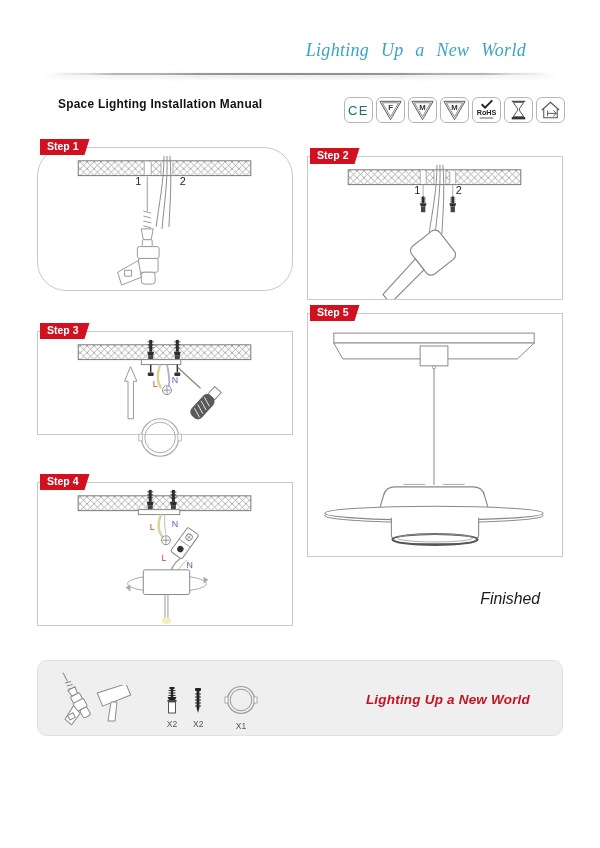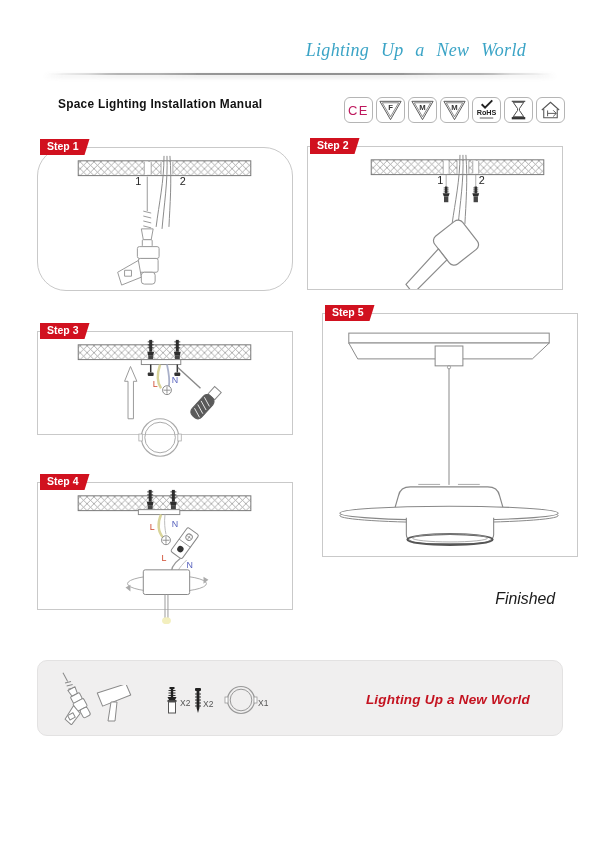--- a/index.html
+++ b/index.html
@@ -12,33 +12,33 @@
       font-size:18px;color:#3ba4c6;word-spacing:7px;letter-spacing:.3px;}
   .divider{position:absolute;left:45px;top:73px;width:510px;height:2px;border-radius:50%;
       background:linear-gradient(90deg,rgba(170,170,170,0),rgba(140,140,140,.85) 12%,#8f8f8f 50%,rgba(140,140,140,.85) 88%,rgba(170,170,170,0));
       box-shadow:0 2px 4px rgba(120,120,120,.35);}
   .manual-title{position:absolute;left:58px;top:96px;font-size:13.5px;font-weight:bold;color:#111;
       letter-spacing:.3px;transform:scaleX(.88);transform-origin:left center;white-space:nowrap;}
 
   .cert-row{position:absolute;top:97px;right:35px;display:flex;}
   .certbox{width:29px;height:26px;border:1px solid #b5b5b5;border-radius:6px;background:#fff;
       display:flex;align-items:center;justify-content:center;margin-left:3px;box-sizing:border-box;}
-  .ce-text{font-size:13px;letter-spacing:1.5px;color:#be185d;font-weight:normal;}
+  .ce-text{font-size:13px;letter-spacing:1.5px;color:#0f766e;font-weight:normal;}
 
   
   .stepbox{position:absolute;border:1px solid #c9c9c9;background:#fff;box-sizing:border-box;}
   .steplabel{position:absolute;top:-9px;left:2px;background:#d1111f;color:#fff;
       font-size:10.5px;font-weight:bold;padding:2px 11px 3px 7px;line-height:11px;
       clip-path:polygon(0 0,100% 0,calc(100% - 5px) 100%,0 100%);}
   .stepbox svg{display:block;}
 
   
   .parts-box{position:absolute;left:37px;top:660px;width:526px;height:76px;border-radius:10px;
       background:#f0efef;border:1px solid #e3e2e2;box-sizing:border-box;}
-  .part{position:absolute;display:flex;flex-direction:row;align-items:center;}
+  .part{position:absolute;display:flex;flex-direction:column;align-items:center;}
   .part-count{margin-top:4px;font-size:8.5px;color:#555;}
   .footer-brand{position:absolute;right:32px;top:31px;font-size:13.5px;font-weight:bold;
       font-style:italic;color:#c41320;letter-spacing:.2px;}
 
   svg text{font-family:"Liberation Sans",sans-serif;}
 </style>
 </head>
 <body>
 
 <div class="page">
@@ -122,21 +122,21 @@
         <rect x="105" y="93" width="10" height="7" rx="1"></rect>
         <rect x="100" y="100" width="22" height="12" rx="2"></rect>
         <rect x="101" y="112" width="20" height="14" rx="2"></rect>
         <path d="M101,114 L80,126 L84,139 L104,131 Z"></path>
         <rect x="87" y="124" width="7" height="6" fill="#fff"></rect>
         <rect x="104" y="126" width="14" height="12" rx="3"></rect>
       </g>
     </svg>
   </div>
 
-  <div class="stepbox" style="left:307px;top:146px;width:256px;height:144px;padding-left:23px;">
+  <div class="stepbox" style="left:307px;top:156px;width:256px;height:144px;">
     <div class="steplabel">Step 2</div>
     <svg viewBox="0 0 256 144" width="254" height="142">
       <defs>
           <pattern id="h2" width="7" height="7" patternUnits="userSpaceOnUse">
         <path d="M0,7 L7,0 M0,0 L7,7" stroke="#9b9b9b" stroke-width="0.8" fill="none"></path>
           </pattern>
         </defs>
       <rect x="40" y="13" width="175" height="15" fill="url(#h2)" stroke="#777"></rect>
       <rect x="113" y="14" width="6" height="13" fill="#fff"></rect>
       <path d="M113,14 v13 M119,14 v13" stroke="#999" stroke-width="0.8" fill="none"></path>
@@ -219,21 +219,21 @@
       </g>
       <g>
         <circle cx="123" cy="107" r="19" fill="none" stroke="#aaa" stroke-width="1.2"></circle>
         <circle cx="123" cy="107" r="15.5" fill="none" stroke="#aaa" stroke-width="1"></circle>
         <rect x="101.5" y="103.5" width="3.5" height="7" fill="#fff" stroke="#aaa" stroke-width="0.8"></rect>
         <rect x="141" y="103.5" width="3.5" height="7" fill="#fff" stroke="#aaa" stroke-width="0.8"></rect>
       </g>
     </svg>
   </div>
 
-  <div class="stepbox" style="left:37px;top:482px;width:256px;height:128px;">
+  <div class="stepbox" style="left:37px;top:482px;width:256px;height:144px;">
     <div class="steplabel">Step 4</div>
     <svg viewBox="0 0 256 151" width="254" height="149">
       <defs>
           <pattern id="h4" width="7" height="7" patternUnits="userSpaceOnUse">
         <path d="M0,7 L7,0 M0,0 L7,7" stroke="#9b9b9b" stroke-width="0.8" fill="none"></path>
           </pattern>
         </defs>
       <rect x="40" y="13" width="175" height="15" fill="url(#h4)" stroke="#777"></rect>
       <g>
         <rect x="111.5" y="7" width="3" height="12" fill="#2e2e2e"></rect>
@@ -272,21 +272,21 @@
       <polygon points="172,98 167,95 167,102" fill="#aaa"></polygon>
       <rect x="106" y="88" width="47" height="25" rx="2" fill="#fff" stroke="#888"></rect>
       <g>
         <line x1="128" y1="113" x2="128" y2="138" stroke="#999" stroke-width="1"></line>
         <line x1="131" y1="113" x2="131" y2="138" stroke="#999" stroke-width="1"></line>
         <ellipse cx="129.5" cy="139.5" rx="4.5" ry="3.5" fill="#f3efbe"></ellipse>
       </g>
     </svg>
   </div>
 
-  <div class="stepbox" style="left:322px;top:313px;width:256px;height:244px;">
+  <div class="stepbox" style="left:307px;top:313px;width:256px;height:244px;">
     <div class="steplabel">Step 5</div>
     <svg viewBox="0 0 256 320" width="254" height="318">
       <g>
         <rect x="26" y="19" width="202" height="10" fill="#fff" stroke="#888"></rect>
         <path d="M26,29 L228,29 L211,45 L35,45 Z" fill="#fff" stroke="#888"></path>
       </g>
       <rect x="113" y="32" width="28" height="20" fill="#fff" stroke="#888"></rect>
       <circle cx="127" cy="53.5" r="1.6" fill="#fff" stroke="#888" stroke-width="0.8"></circle>
       <line x1="127" y1="55" x2="127" y2="172" stroke="#888" stroke-width="1"></line>
       <g>

